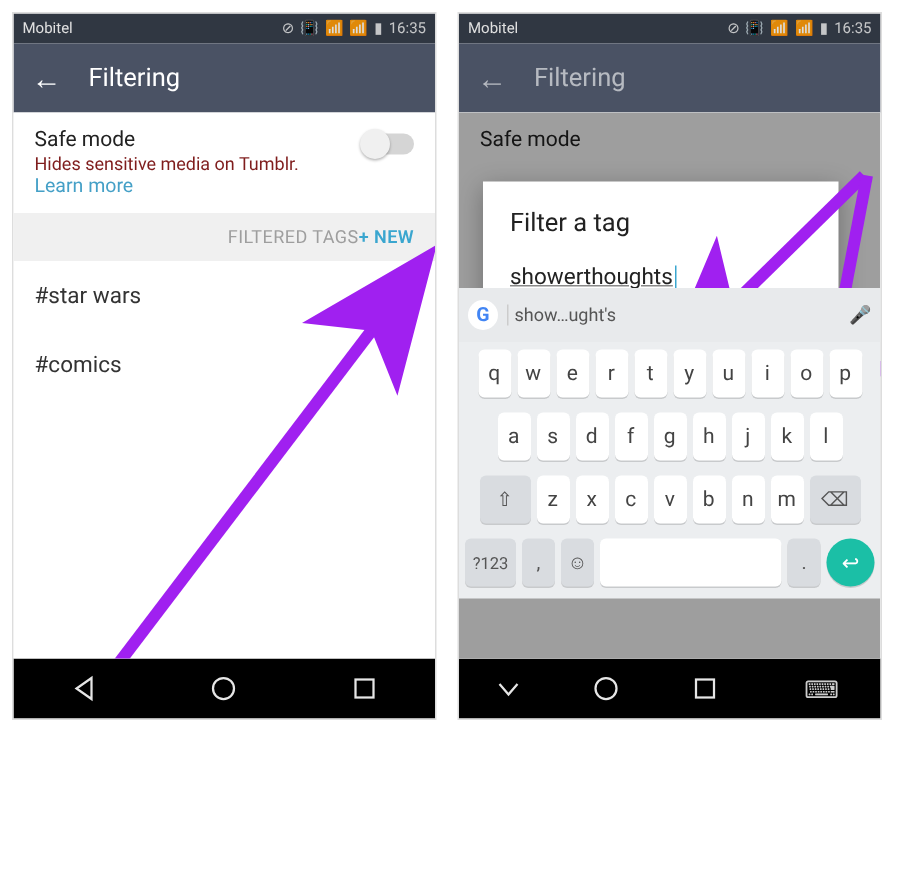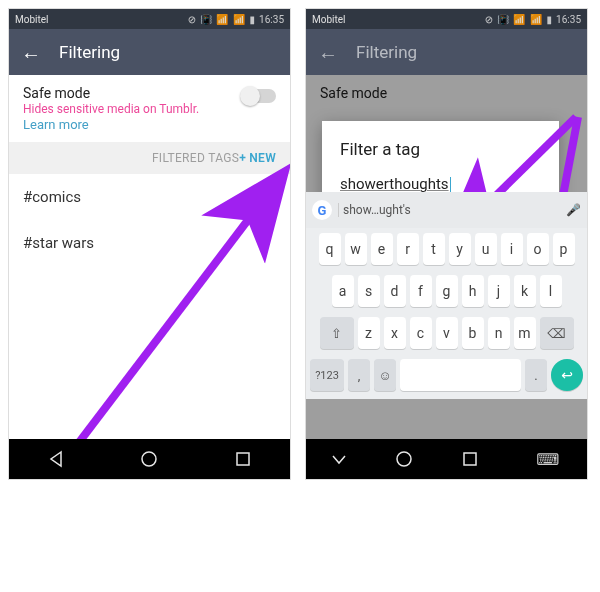--- a/index.html
+++ b/index.html
@@ -19,21 +19,21 @@
     height: 46px; background: #4a5264; color: #fff; display: flex; align-items: center;
     padding: 0 12px; gap: 18px; font-size: 17px;
   }
   .back-arrow { font-size: 20px; line-height: 1; }
   .content { flex: 1; background: #fff; overflow: hidden; position: relative; }
   .safe-mode {
     padding: 10px 14px; display: flex; justify-content: space-between; align-items: flex-start;
   }
   .safe-mode .txt { font-size: 14px; }
   .safe-mode .title { color: #222; }
-  .safe-mode .desc { color: #ec4899; font-size: 12px; margin-top: 1px; }
+  .safe-mode .desc { color: #7f1d1d; font-size: 12px; margin-top: 1px; }
   .safe-mode .learn { color: #45a0c7; font-size: 13px; margin-top: 1px; }
   .toggle {
     width: 34px; height: 14px; background: #d5d5d5; border-radius: 10px; position: relative; margin-top: 4px;
   }
   .toggle::after {
     content: ""; position: absolute; left: -2px; top: -3px; width: 20px; height: 20px;
     background: #f0f0f0; border-radius: 50%; box-shadow: 0 1px 2px rgba(0,0,0,.3);
   }
   .section-header {
     background: #f0f0f0; padding: 9px 14px; display: flex; justify-content: flex-end;
@@ -129,22 +129,22 @@
           <div class="learn">Learn more</div>
         </div>
         <div class="toggle"></div>
       </div>
 
       <div class="section-header">
         <span>FILTERED TAGS</span>
         <span class="new">+ NEW</span>
       </div>
 
+      <div class="tag-row">#star wars</div>
       <div class="tag-row">#comics</div>
-      <div class="tag-row">#star wars</div>
 
       <div class="arrow" style="left:30px; top:240px;">
         <svg width="250" height="200">
           <defs>
             <marker id="ah1" markerWidth="14" markerHeight="14" refX="7" refY="5" orient="auto">
               <path d="M0,0 L12,5 L0,10 L3,5 Z" fill="#a020f0"></path>
             </marker>
           </defs>
           <line x1="0" y1="180" x2="228" y2="-120" stroke="#a020f0" stroke-width="8" marker-end="url(#ah1)"></line>
         </svg>

